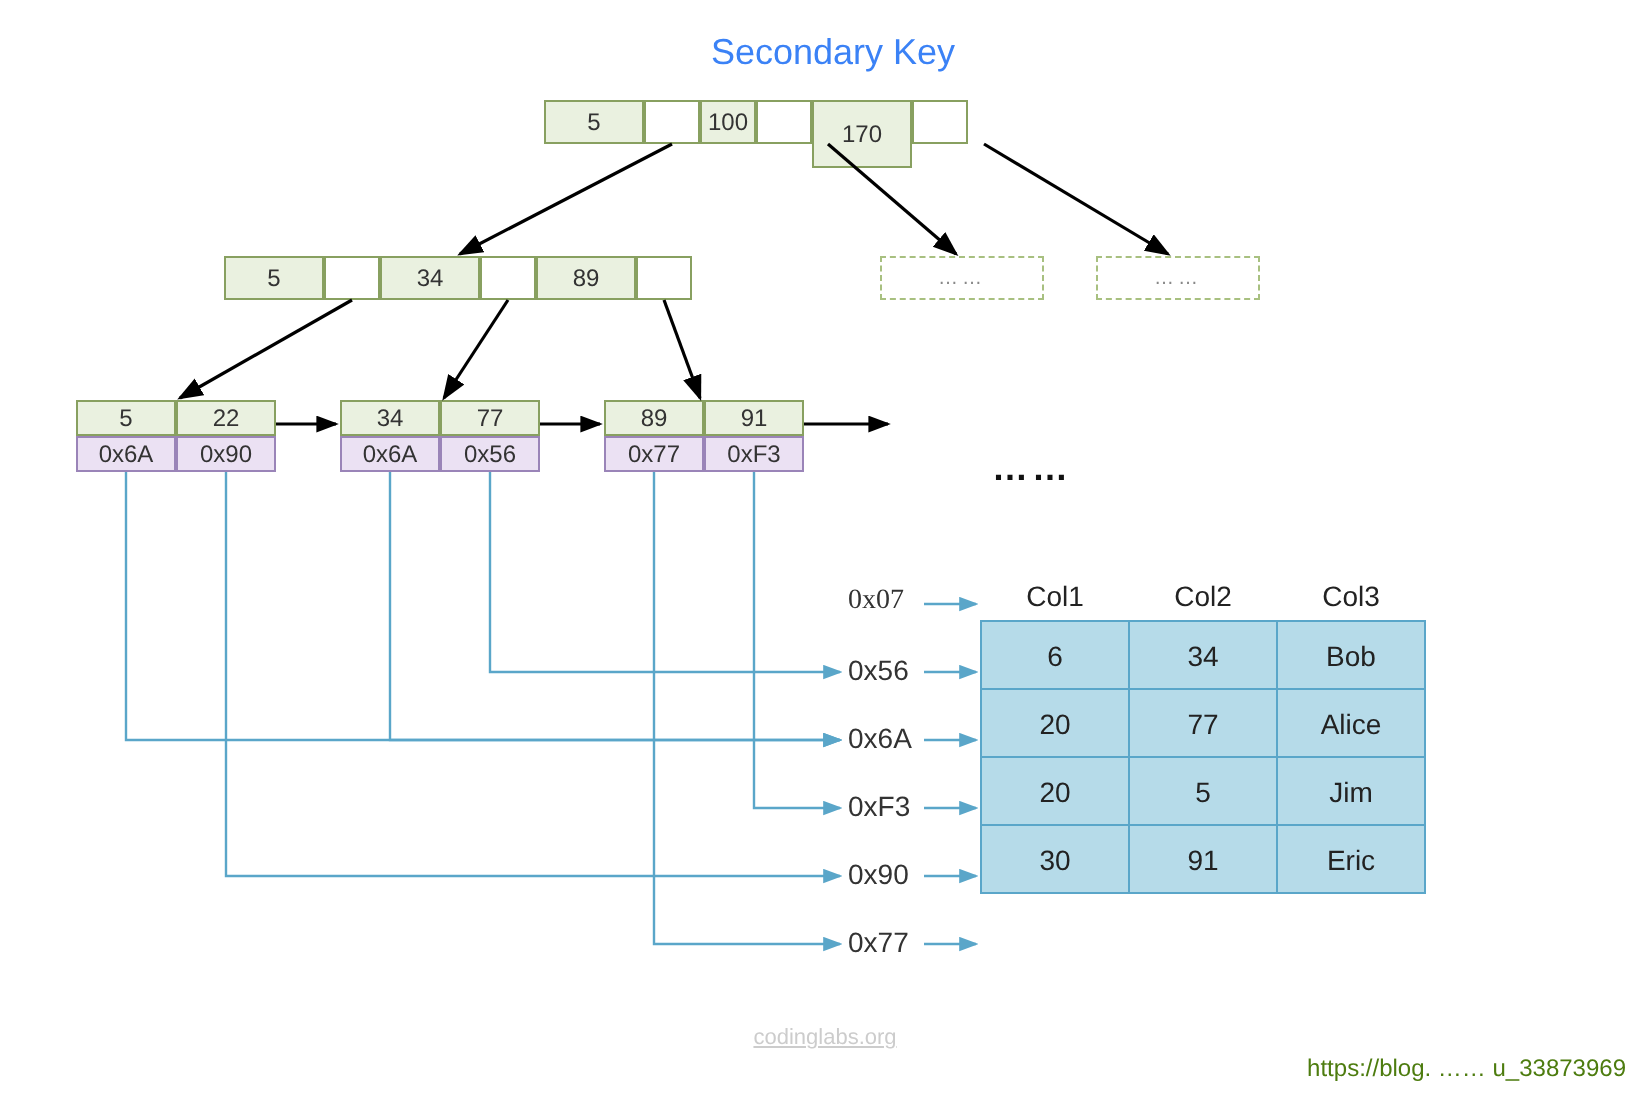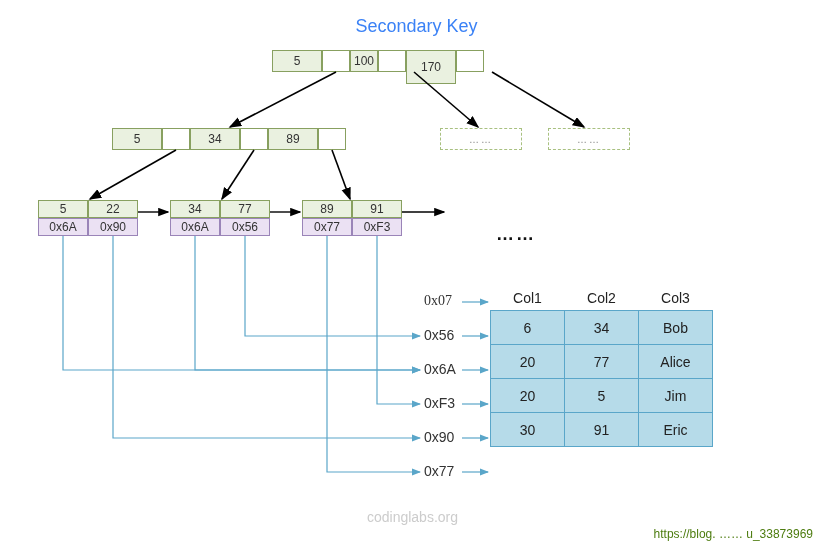--- a/index.html
+++ b/index.html
@@ -19,21 +19,21 @@
   svg.arrows { position: absolute; left: 0; top: 0; pointer-events: none; }
   .tbl { position: absolute; border-collapse: collapse; margin-top: 28px; }
   .tbl th { font-weight: 400; font-size: 14px; padding: 4px 0; text-align: center; color: #222; }
   .tbl td { border: 1.5px solid #5aa6c9; background: #b6dbe9; width: 74px; height: 34px;
             text-align: center; font-size: 14px; color: #222; }
   .rowlabel { position: absolute; font-size: 14px; color: #333; }
   .dots { position: absolute; font-size: 18px; font-weight: bold; letter-spacing: 2px; color: #111; }
   .wm { position: absolute; bottom: 6px; left: 0; width: 100%; text-align: right;
         padding-right: 12px; font-size: 12px; color: #4d7c0f; }
   .wm2 { position: absolute; bottom: 22px; left: 0; width: 100%; text-align: center;
-         font-size: 14px; color: #ccc; }
+         font-size: 11px; color: #ccc; text-decoration: underline; }
 </style>
 </head>
 <body>
 
 <div class="title">Secondary Key</div>
 
 <div style="position:absolute; top:50px; left:272px; display:flex;">
   <span class="cell" style="width:50px;height:22px">5</span>
   <span class="cell ptr-empty" style="width:28px;height:22px"></span>
   <span class="cell" style="width:28px;height:22px">100</span>

